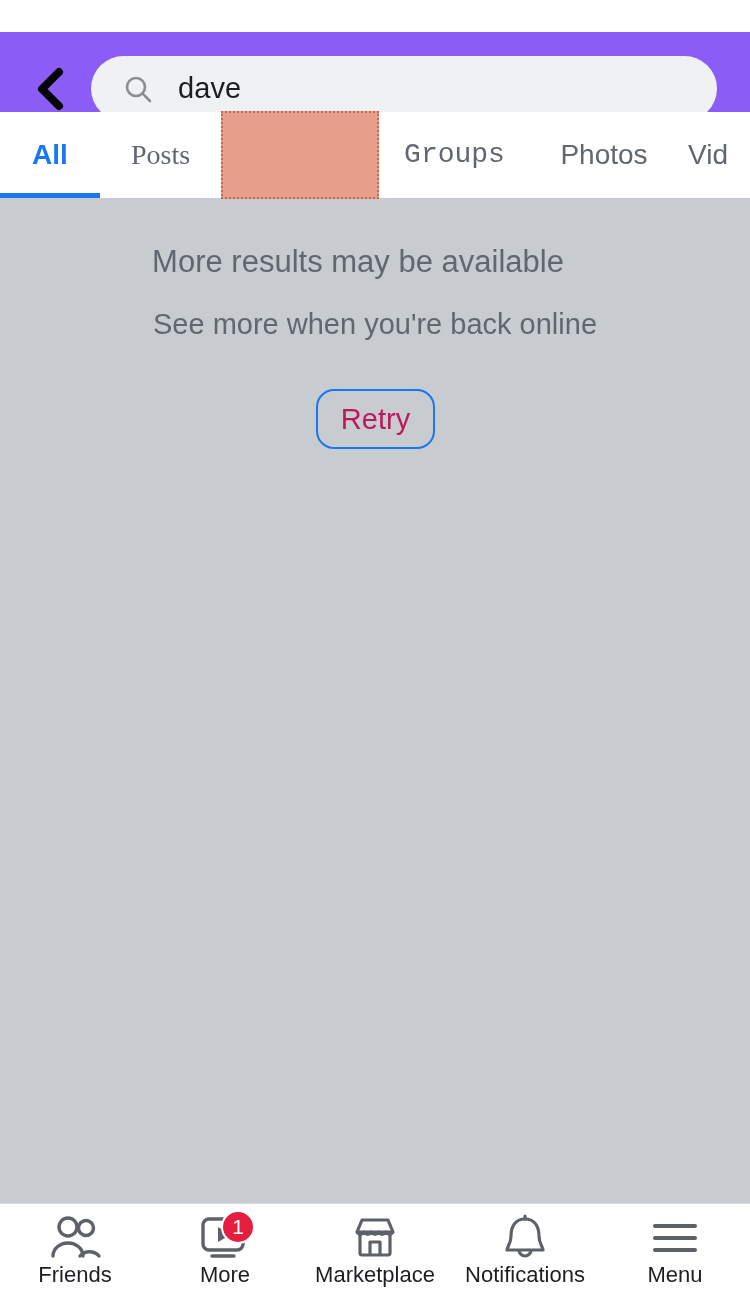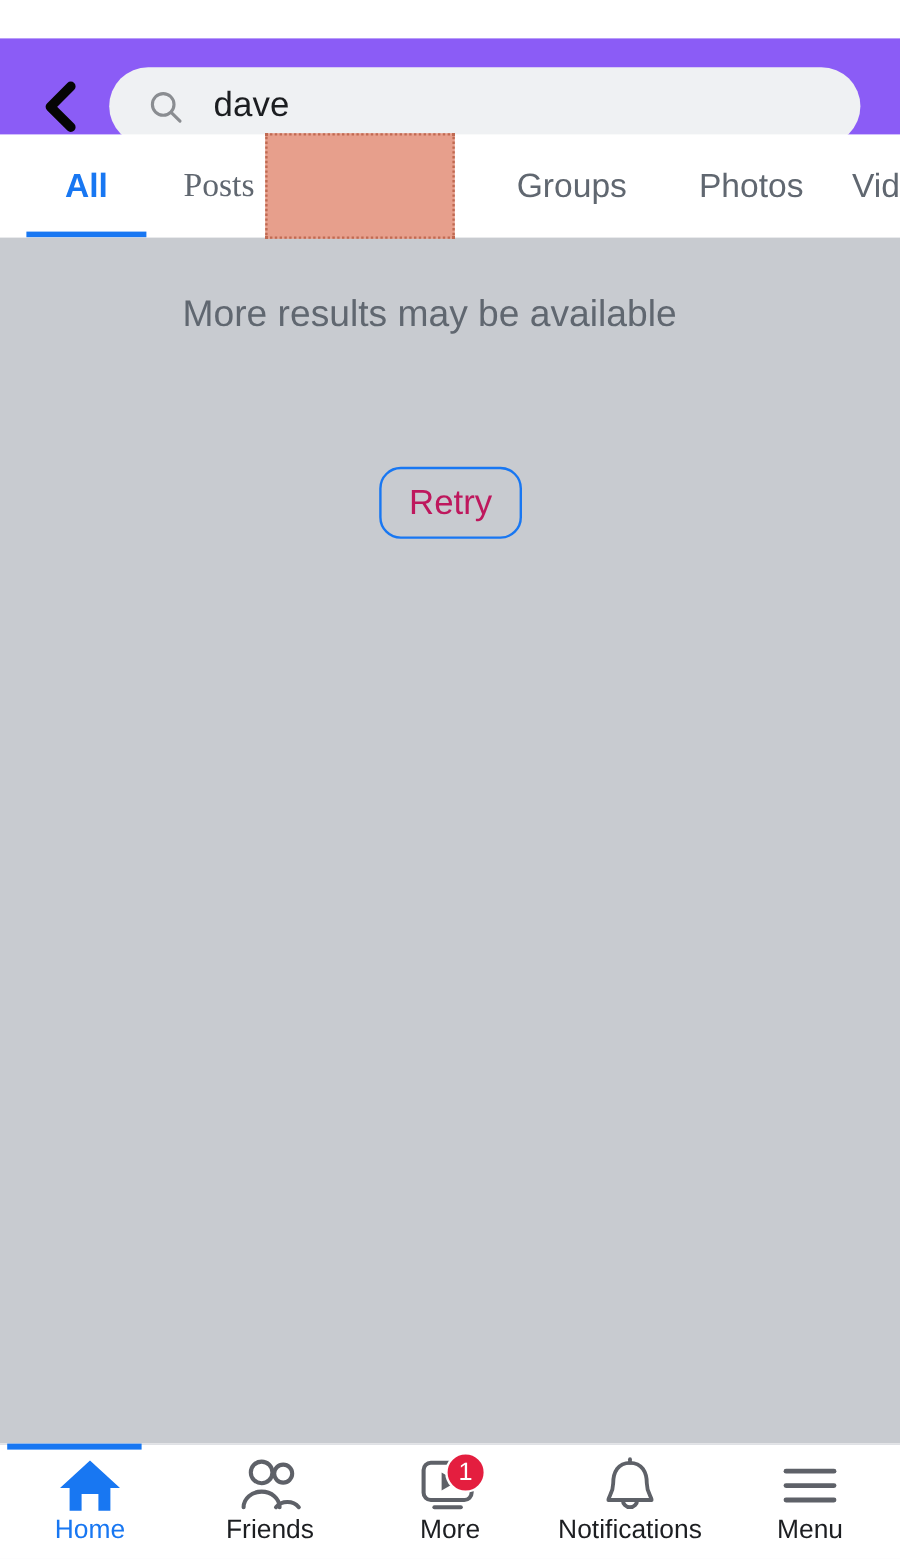--- a/index.html
+++ b/index.html
@@ -89,24 +89,24 @@
   .tab-label { line-height: 1; }
   .tab.active .tab-label { color: #1877f2; font-weight: bold; }
   .tab.active::after {
     content: "";
     position: absolute;
     left: 0; right: 0; bottom: 0;
     height: 5px;
     background: #1877f2;
   }
   
-  .tab-all      { width: 100px; margin-left: 22px; }
+  .tab-all      { width: 100px; }
   .tab-posts    { width: 121px; font-family: Liberation Serif, serif; }
   .tab-people   { width: 158px; }
-  .tab-groups   { width: 151px; }
+  .tab-groups   { width: 151px; font-family: Liberation Mono, monospace; }
   .tab-photos   { width: 148px; }
   .tab-videos   { width: 140px; justify-content: flex-start; padding-left: 10px; }
 
   
   .tab-highlight {
     position: absolute;
     left: 221px;
     top: 111px;
     width: 158px;
     height: 88px;
@@ -273,35 +273,27 @@
     <span class="tab-label">Vid</span>
   </div>
 </div>
 
 <div class="tab-highlight"></div>
 
 <div class="content">
 
   <div class="msg-primary">More results may be available</div>
 
+  <div class="msg-secondary">See more when you're back online</div>
 
   <button class="retry-btn">Retry</button>
 </div>
 
 <div class="bottom-nav">
 
-  <div class="nav-item active">
-    <div class="nav-indicator"></div>
-    <div class="nav-icon">
-      <svg width="54" height="48" viewBox="0 0 54 48" aria-hidden="true">
-        <path d="M27 3 L52 26 L44 26 L44 45 L34 45 L34 31 L20 31 L20 45 L10 45 L10 26 L2 26 Z" fill="#1877f2"></path>
-      </svg>
-    </div>
-    <div class="nav-label">Home</div>
-  </div>
 
   <div class="nav-item">
     <div class="nav-icon">
       <svg width="54" height="46" viewBox="0 0 54 46" aria-hidden="true">
         <circle cx="20" cy="12" r="9" fill="none" stroke="#5e6168" stroke-width="3.4"></circle>
         <path d="M5 41 a15 13 0 0 1 30 0" fill="none" stroke="#5e6168" stroke-width="3.4" stroke-linecap="round"></path>
         <circle cx="38" cy="13" r="7.5" fill="none" stroke="#5e6168" stroke-width="3.4"></circle>
         <path d="M32 41 a12 11 0 0 1 19 0" fill="none" stroke="#5e6168" stroke-width="3.4" stroke-linecap="round"></path>
       </svg>
     </div>
@@ -313,20 +305,31 @@
       <svg width="52" height="46" viewBox="0 0 52 46" aria-hidden="true">
         <rect x="4" y="4" width="40" height="31" rx="6" ry="6" fill="none" stroke="#5e6168" stroke-width="3.4"></rect>
         <path d="M19 12 L32 19.5 L19 27 Z" fill="#5e6168"></path>
         <line x1="13" y1="41" x2="35" y2="41" stroke="#5e6168" stroke-width="3.4" stroke-linecap="round"></line>
       </svg>
       <span class="badge">1</span>
     </div>
     <div class="nav-label">More</div>
   </div>
 
+  <div class="nav-item">
+    <div class="nav-icon">
+      <svg width="50" height="46" viewBox="0 0 50 46" aria-hidden="true">
+        <path d="M7 17 L12 5 L38 5 L43 17 Z" fill="none" stroke="#5e6168" stroke-width="3.2" stroke-linejoin="round"></path>
+        <path d="M7 17 q3.6 5 7.2 0 q3.6 5 7.2 0 q3.6 5 7.2 0 q3.6 5 7.2 0 q3.6 5 7.2 0" fill="none" stroke="#5e6168" stroke-width="3.2" stroke-linejoin="round"></path>
+        <path d="M10 20 L10 38 a2 2 0 0 0 2 2 L38 40 a2 2 0 0 0 2 -2 L40 20" fill="none" stroke="#5e6168" stroke-width="3.2" stroke-linejoin="round"></path>
+        <path d="M20 40 L20 27 L30 27 L30 40" fill="none" stroke="#5e6168" stroke-width="3.2" stroke-linejoin="round"></path>
+      </svg>
+    </div>
+    <div class="nav-label">Marketplace</div>
+  </div>
 
   <div class="nav-item">
     <div class="nav-icon">
       <svg width="46" height="48" viewBox="0 0 46 48" aria-hidden="true">
         <path d="M23 5 C13 5 9 13 9 22 C9 30 5 33 5 36 L41 36 C41 33 37 30 37 22 C37 13 33 5 23 5 Z" fill="none" stroke="#5e6168" stroke-width="3.2" stroke-linejoin="round"></path>
         <path d="M17 36 a6 6 0 0 0 12 0" fill="none" stroke="#5e6168" stroke-width="3.2" stroke-linejoin="round"></path>
         <line x1="23" y1="2" x2="23" y2="5" stroke="#5e6168" stroke-width="3.2" stroke-linecap="round"></line>
       </svg>
     </div>
     <div class="nav-label">Notifications</div>

